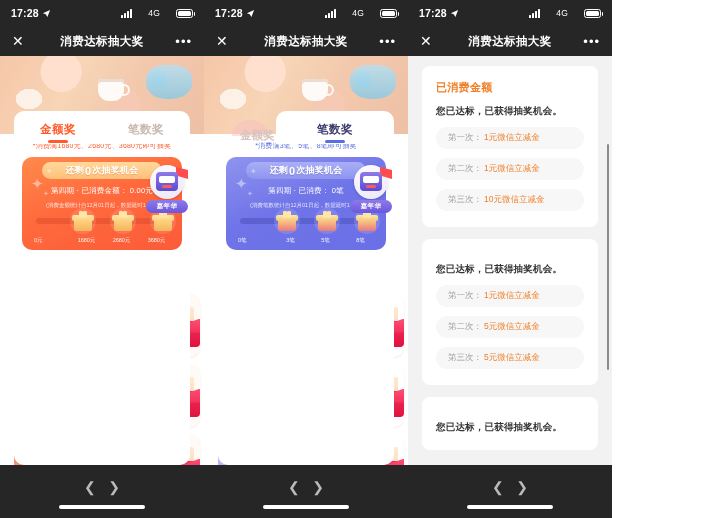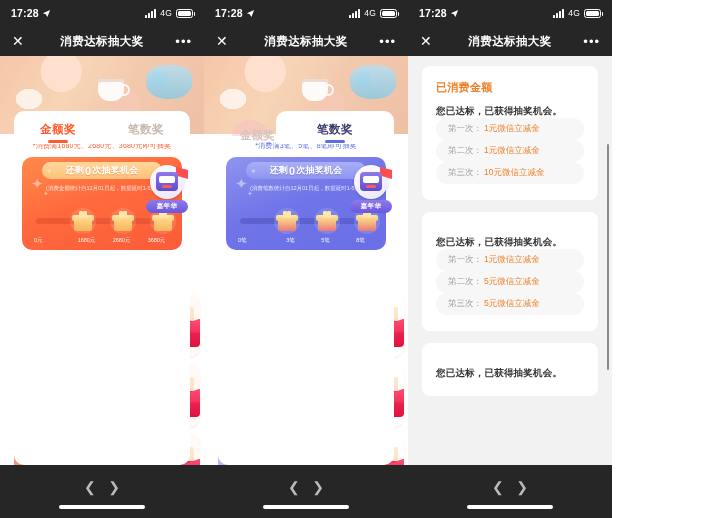--- a/index.html
+++ b/index.html
@@ -13,21 +13,21 @@
   .phone { position: relative; width: 240px; height: 518px; overflow: hidden; background:#fff; }
 
   
   .statusbar {
     height: 26px; background: #262626; color: #fff;
     display: flex; align-items: center; justify-content: space-between;
     padding: 0 11px; font-size: 10.5px; font-weight: bold;
     letter-spacing: .2px;
   }
   .sb-left { display:flex; align-items:center; gap:3px; }
-  .sb-right { display: flex; align-items: center; gap: 4px; }
+  .sb-right { display: flex; align-items: center; gap: 16px; }
   .bars { display: flex; align-items: flex-end; gap: 1px; height: 9px; }
   .bars i { display:block; width: 2px; background:#fff; border-radius:.5px; }
   .bars i:nth-child(1){height:3px} .bars i:nth-child(2){height:5px}
   .bars i:nth-child(3){height:7px} .bars i:nth-child(4){height:9px}
   .net { font-size: 8.5px; font-weight: normal; }
   .batt { width: 17px; height: 9px; border: 1px solid #fff; border-radius: 2.5px; position: relative; }
   .batt::after { content:""; position:absolute; right:-3px; top:2.5px; width:1.5px;height:4px;background:#fff;border-radius:0 1px 1px 0;}
   .batt i { position:absolute; left:1px; top:1px; bottom:1px; width: 13px; background:#fff; border-radius:1.5px; display:block;}
 
   
@@ -210,21 +210,21 @@
   .smiley .eye.l{left:9px;} .smiley .eye.r{right:9px;}
   .smiley .mouth{position:absolute;left:8px;top:16px;width:17px;height:9px;
     border-bottom:2.5px solid #fff;border-radius:0 0 12px 12px;}
 
   
   .list-body { background:#f2f2f2; position:absolute; inset:0; padding: 10px 14px 0; overflow:hidden;}
   .lcard { background:#fff; border-radius: 8px; padding: 14px 14px 16px; margin-bottom: 12px; }
   .lcard h3 { color:#f0802a; font-size: 11px; font-weight:bold; letter-spacing:.3px;}
   .lcard .desc { color:#333; font-size: 9.5px; font-weight:bold; margin-top: 10px; letter-spacing:.2px;}
   .lrow { background:#f7f7f7; border-radius: 13px; height: 22px; display:flex; align-items:center;
-    padding: 0 12px; font-size: 8.5px; color:#9b9b9b; }
+    padding: 0 12px; margin-top: 9px; font-size: 8.5px; color:#9b9b9b; }
   .lrow .val { color:#f0802a; margin-left: 2px; }
   .scrollbar { position:absolute; right: 3px; top: 88px; width: 2.5px; height: 226px;
     background: #8a8a8a; border-radius: 2px; }
 
   
   .botnav { position:absolute; bottom:0; left:0; right:0; height: 53px; background:#262626; }
   .chev { position:absolute; top: 14px; color:#b9b9b9; font-size: 14px; font-weight: 300; }
   .chev.back { left: 84px; } .chev.fwd { right: 84px; }
   .home-ind { position:absolute; bottom: 9px; left:50%; transform:translateX(-50%);
     width: 86px; height: 4px; border-radius:2px; background:#fff; }
@@ -281,20 +281,21 @@
         <div class="note">*消费满1680元、2680元、3680元即可抽奖</div>
         <div class="prog">
           <span class="spark s1">✦</span>
           <span class="spark s2">✦</span>
           <span class="spark s3">✦</span>
           <div class="pill">
             <span>还剩</span>
               <b>0</b>
               <span>次抽奖机会</span>
           </div>
+          <div class="prog-sub">第四期 · 已消费金额： 0.00元</div>
           <div class="prog-tip">(消费金额统计自12月01日起，数据延时1-5天)</div>
           <div class="track"></div>
           <div class="gift" style="left:38%">
               <div class="halo"></div>
               <div class="rib"></div>
               <div class="box"></div>
               <div class="lid"></div>
               <div class="bow"></div>
             </div>
           <div class="gift" style="left:63%">
@@ -460,20 +461,21 @@
         <div class="note blue">*消费满3笔、5笔、8笔即可抽奖</div>
         <div class="prog blue">
           <span class="spark s1">✦</span>
           <span class="spark s2">✦</span>
           <span class="spark s3">✦</span>
           <div class="pill blue">
             <span>还剩</span>
               <b>0</b>
               <span>次抽奖机会</span>
           </div>
+          <div class="prog-sub">第四期 · 已消费： 0笔</div>
           <div class="prog-tip">(消费笔数统计自12月01日起，数据延时1-5天)</div>
           <div class="track blue"></div>
           <div class="gift blue" style="left:38%">
               <div class="halo"></div>
               <div class="rib"></div>
               <div class="box"></div>
               <div class="lid"></div>
               <div class="bow"></div>
             </div>
           <div class="gift blue" style="left:63%">

